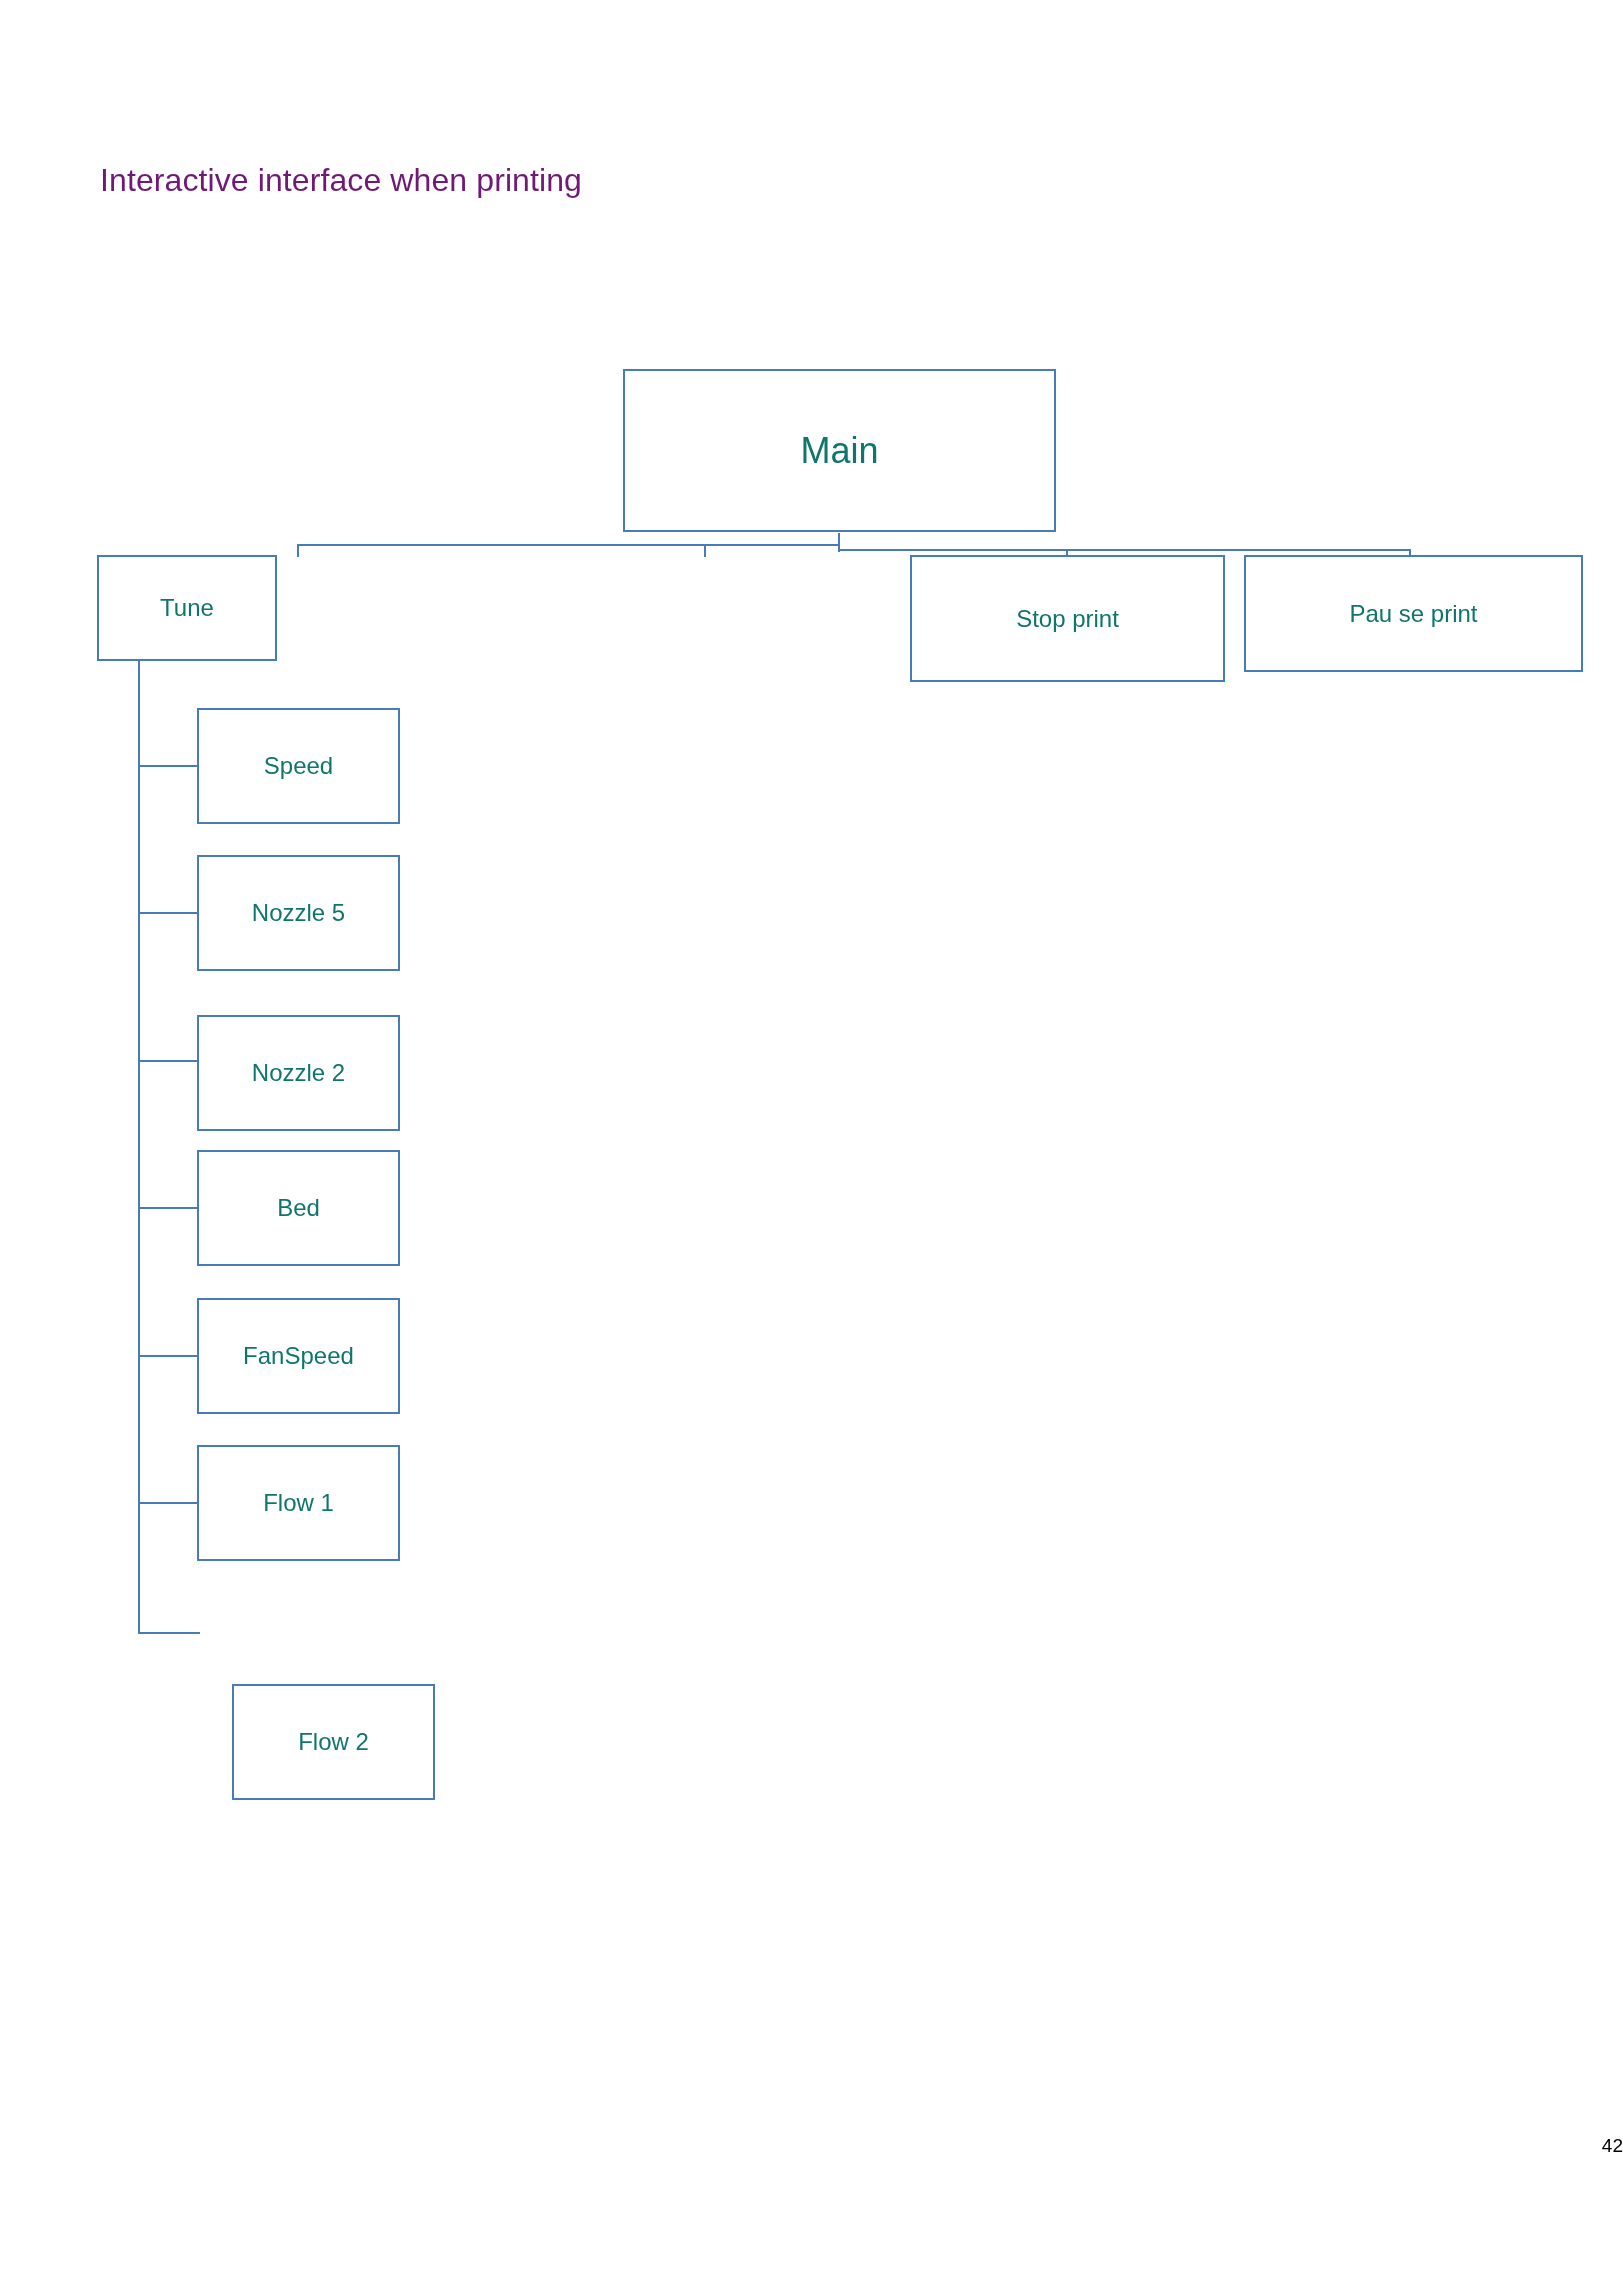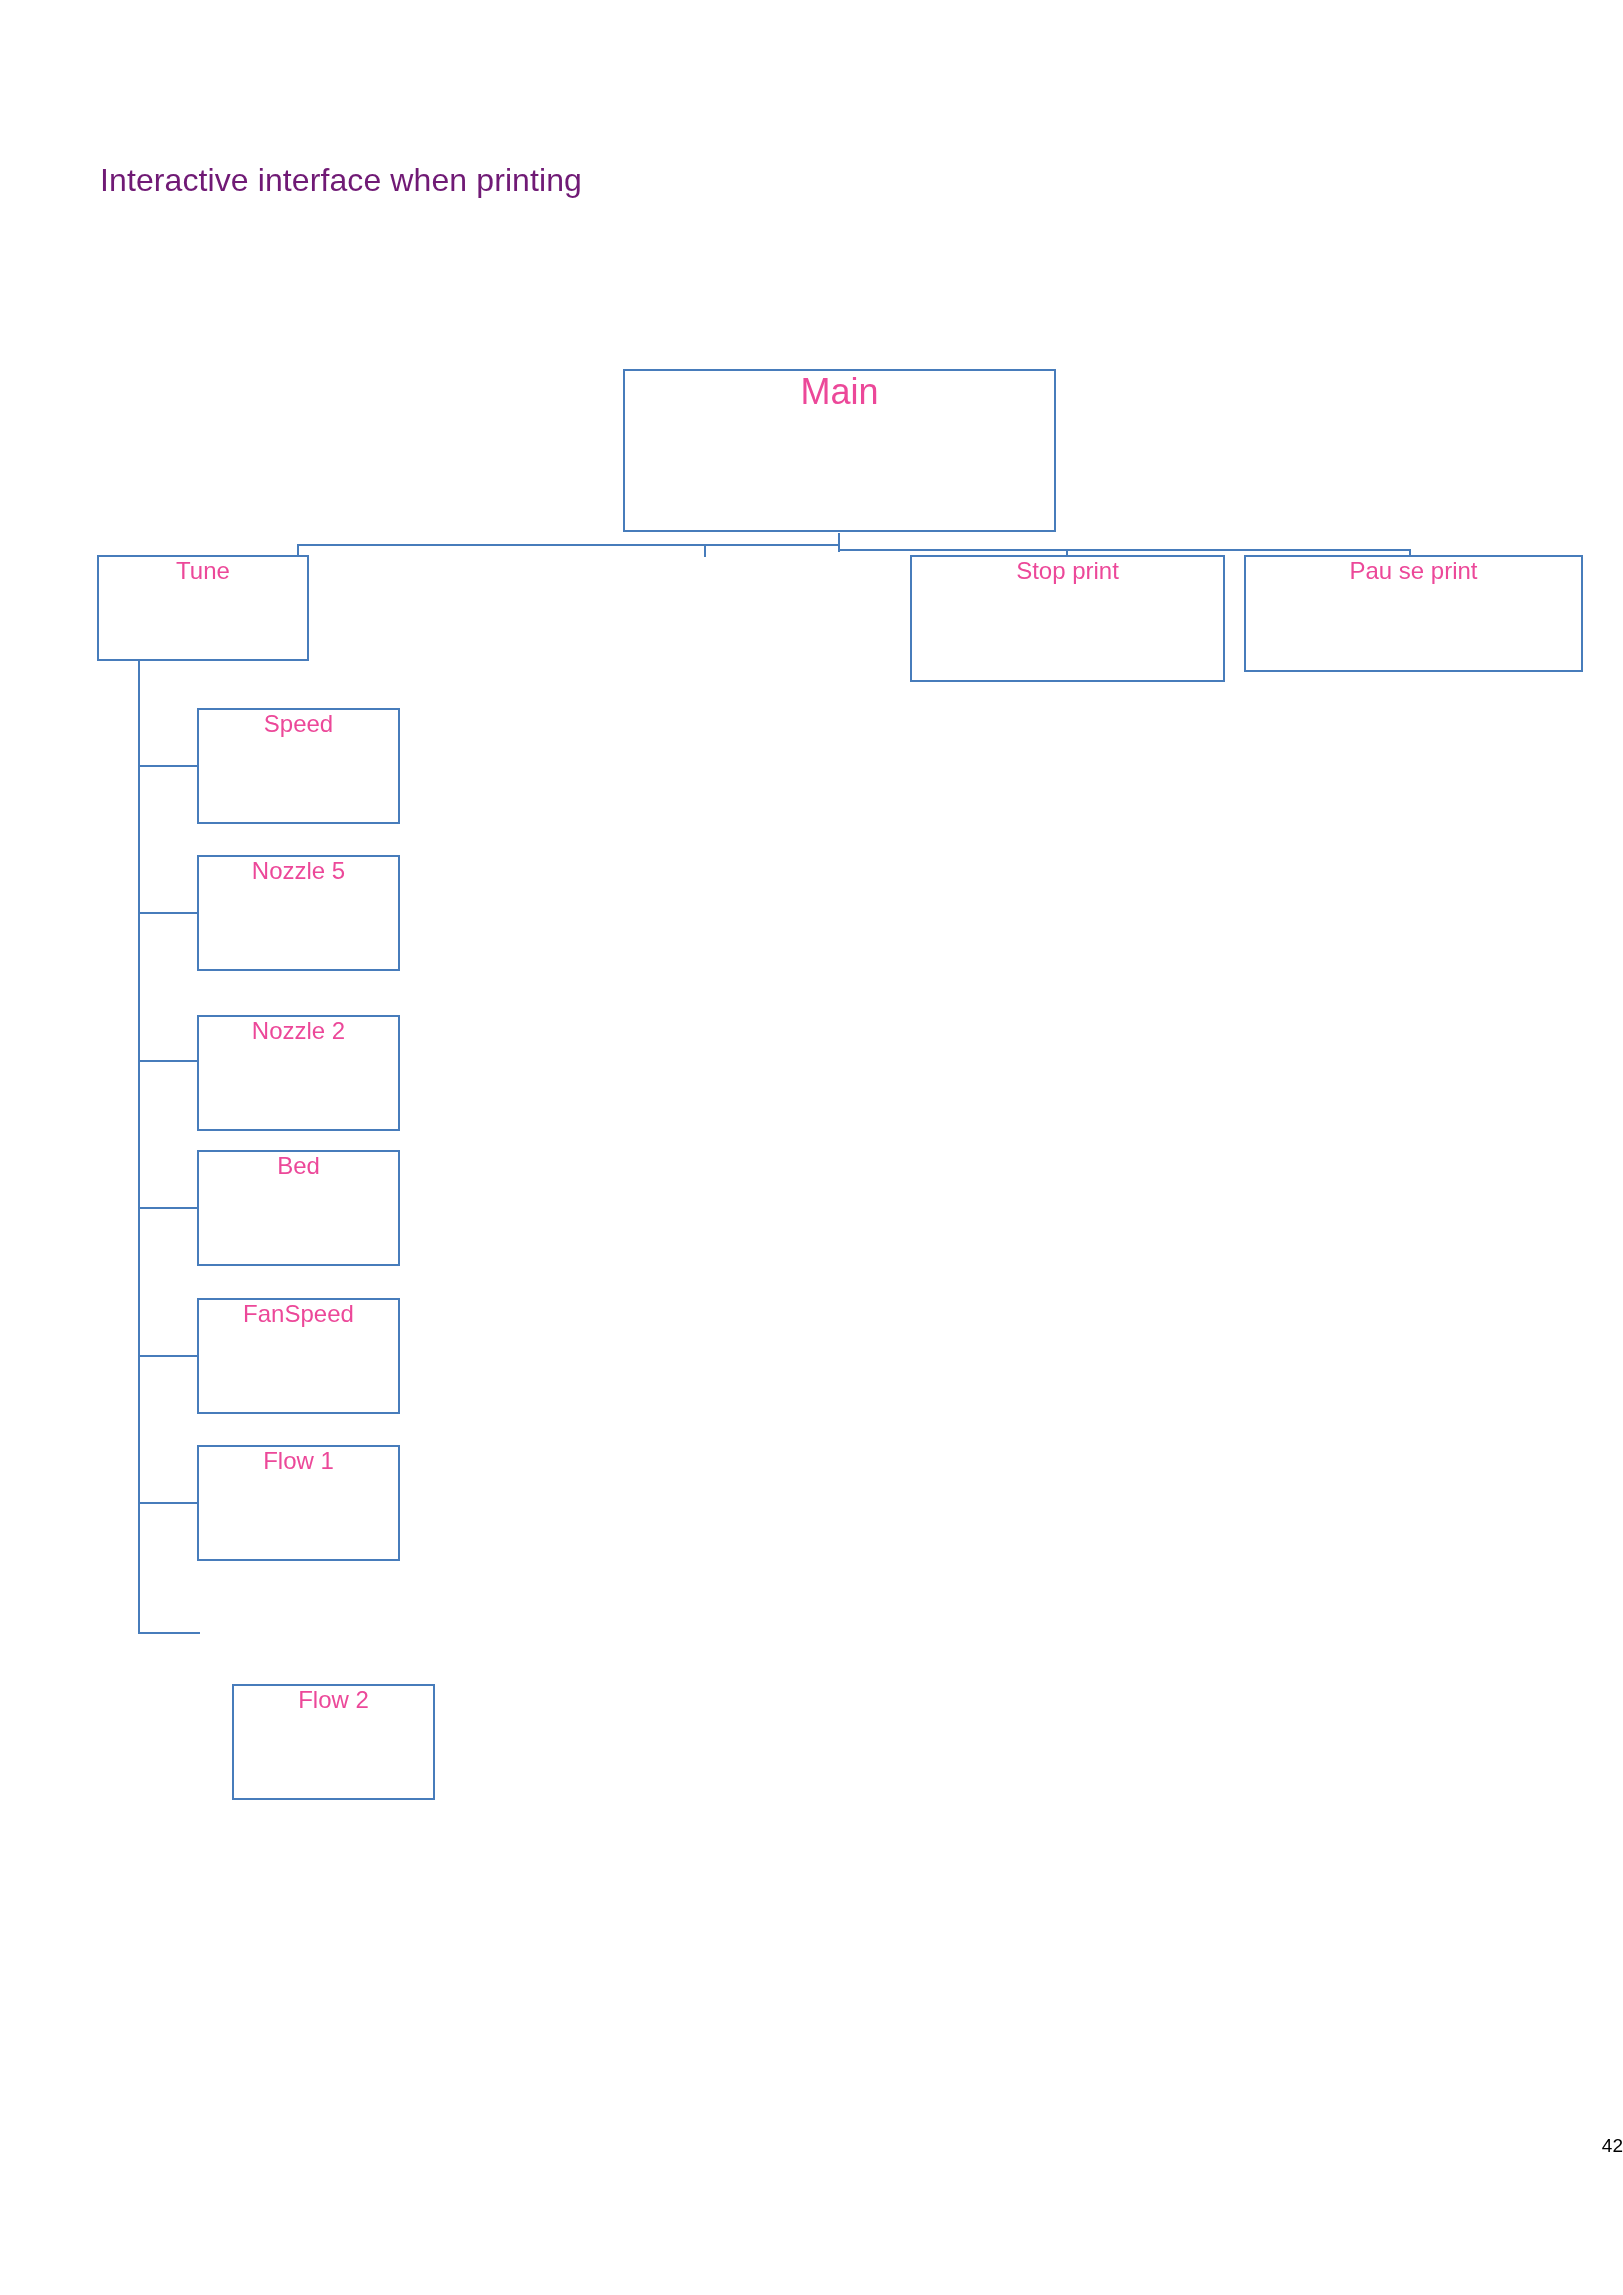--- a/index.html
+++ b/index.html
@@ -31,34 +31,35 @@
     white-space: nowrap;
   }
 
   
   .node {
     position: absolute;
     box-sizing: border-box;
     background: #ffffff;
     border: 2.4px solid #477cbb;
     display: flex;
+    align-items: center;
     justify-content: center;
     text-align: center;
-    color: #ec4899;
+    color: #0f766e;
     line-height: 1.15;
   }
   .node-label {
     display: block;
     padding: 0 4.8px;
     white-space: nowrap;
   }
 
   
   #node-main      { left: 623px;  top: 369px;  width: 433px; height: 163px; font-size: 36px; }
-  #node-tune      { left: 97px;  top: 555px;  width: 212px; height: 106px; font-size: 24px; }
+  #node-tune      { left: 97px;  top: 555px;  width: 180px; height: 106px; font-size: 24px; }
   #node-contyol   { left: 518px;  top: 555px;  width: 373px; height: 124px; font-size: 35px; }
   #node-stop      { left: 910px; top: 555px;  width: 315px; height: 127px; font-size: 24px; }
   #node-pause     { left: 1244px; top: 555px;  width: 339px; height: 117px; font-size: 24px; }
 
   .child-node {
     left: 197px;
     width: 203px;
     height: 116px;
     font-size: 24px;
   }

